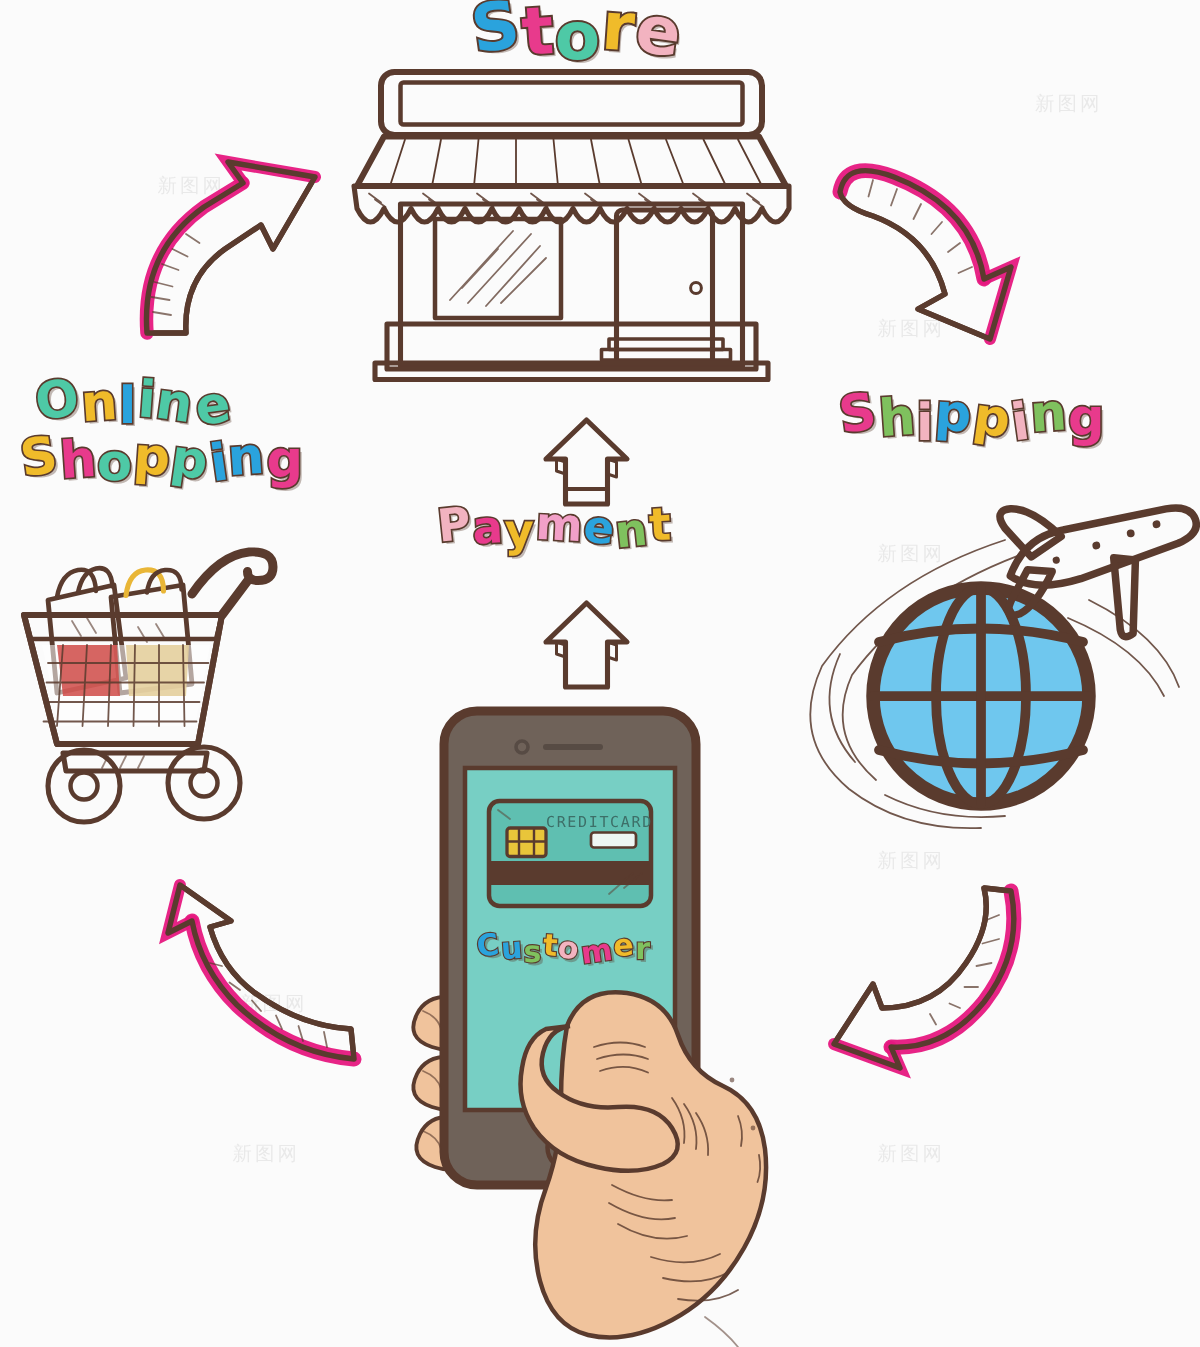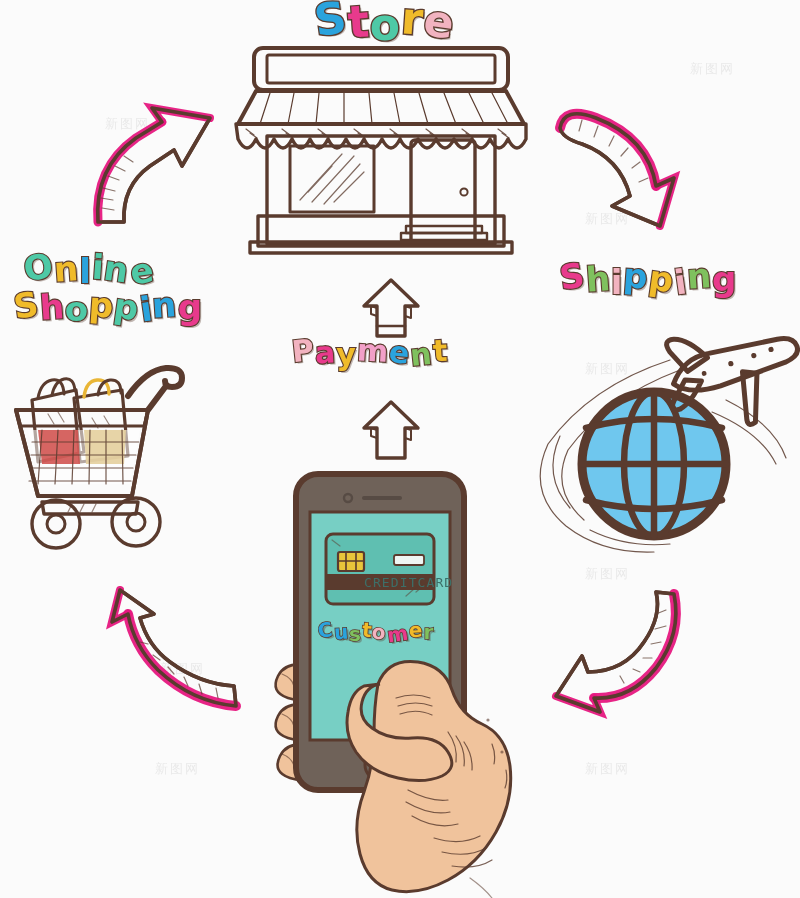--- a/index.html
+++ b/index.html
@@ -376,15 +376,15 @@
         <path d="M26 244 q10 4 12 12"></path>
         <path d="M26 284 q10 4 12 12"></path>
     </g>
     <circle cx="232" cy="250" r="1.6" fill="#5a3b2e" opacity=".6"></circle>
     <circle cx="246" cy="282" r="1.6" fill="#5a3b2e" opacity=".6"></circle>
     <path d="M214 408 q14 10 22 20" class="ink-thin" stroke-width="1.2" opacity=".55"></path>
   </svg>
 
   <div id="label-customer" class="word"><span style="color: rgb(42, 163, 221); transform: rotate(-8deg) translateY(-2px);">C</span><span style="color: rgb(42, 163, 221); transform: rotate(-4deg) translateY(0px);">u</span><span style="color: rgb(127, 193, 94); transform: rotate(0deg) translateY(2px);">s</span><span style="color: rgb(240, 187, 42); transform: rotate(4deg) translateY(-2px);">t</span><span style="color: rgb(242, 179, 192); transform: rotate(8deg) translateY(0px);">o</span><span style="color: rgb(232, 58, 140); transform: rotate(-8deg) translateY(2px);">m</span><span style="color: rgb(240, 187, 42); transform: rotate(-4deg) translateY(-2px);">e</span><span style="color: rgb(127, 193, 94); transform: rotate(0deg) translateY(0px);">r</span></div>
 
-  <div class="abs" style="left:364px; top:575px; font-size:13px; letter-spacing:1.1px; color:#3d6f68; font-family:'DejaVu Sans Mono', monospace;">CREDITCARD</div>
+  <div class="abs" style="left:364px; top:543px; font-size:10px; letter-spacing:1.1px; color:#3d6f68; font-family:'DejaVu Sans Mono', monospace;">CREDITCARD</div>
 
 </div>
 
 </body></html>

